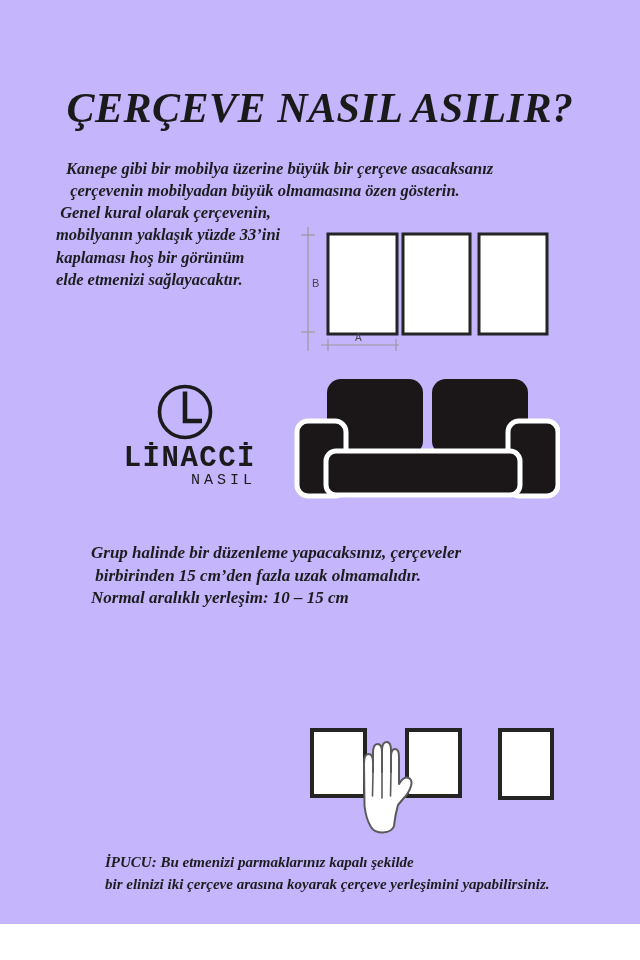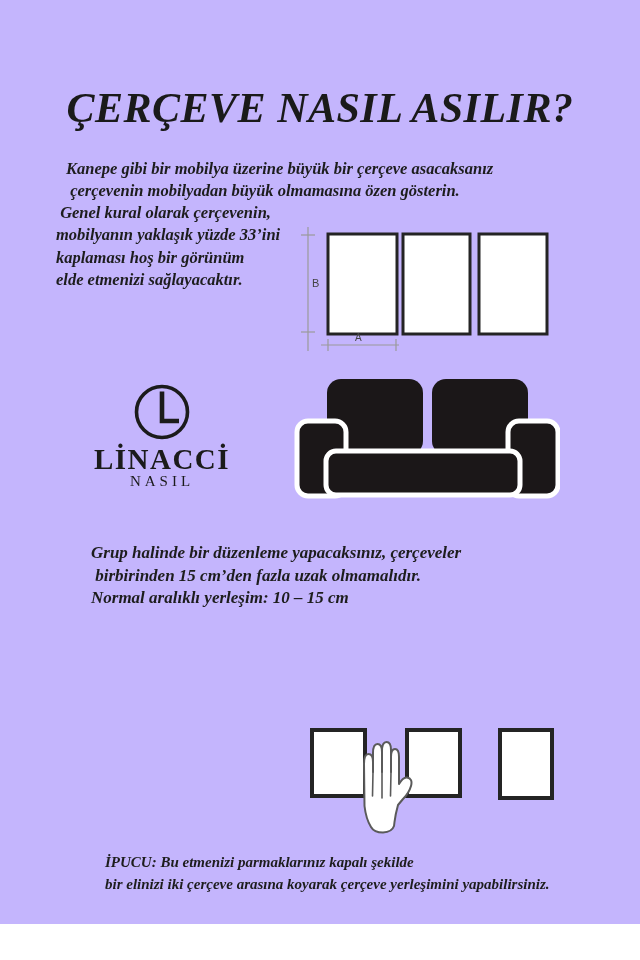--- a/index.html
+++ b/index.html
@@ -19,23 +19,23 @@
     color:#1a1a1a;
   }
   .tline{white-space:pre;font-weight:bold;font-style:italic;color:#1d1d1d;}
   .intro{position:absolute;left:57px;top:158px;font-size:16.5px;line-height:22.3px;margin-left:9px;}
   .rules{position:absolute;left:56px;top:202px;font-size:16.5px;line-height:22.3px;}
   .spacing{position:absolute;left:91px;top:542px;font-size:17px;line-height:22.6px;}
   .tip{position:absolute;left:105px;top:851px;font-size:15px;line-height:22px;}
   .frames-diagram{position:absolute;left:295px;top:220px;}
   .sofa-wrap{position:absolute;left:294px;top:374px;}
   .logo{
-    position:absolute;left:91px;top:383px;width:142px;
-    text-align:center;
-    font-family:Liberation Serif, serif;
+    position:absolute;left:114px;top:383px;width:142px;
+    text-align:right;
+    font-family:Liberation Mono, monospace;
     color:#1b1b1b;
   }
   .logo-clock{display:block;margin:0 auto 4px auto;}
   .logo-name{
     font-size:29px;font-weight:600;letter-spacing:1.5px;line-height:28px;
   }
   .logo-sub{
     font-size:15px;font-weight:400;letter-spacing:4px;line-height:16px;margin-top:0px;
   }
   .bottom-diagram{position:absolute;left:305px;top:724px;}

